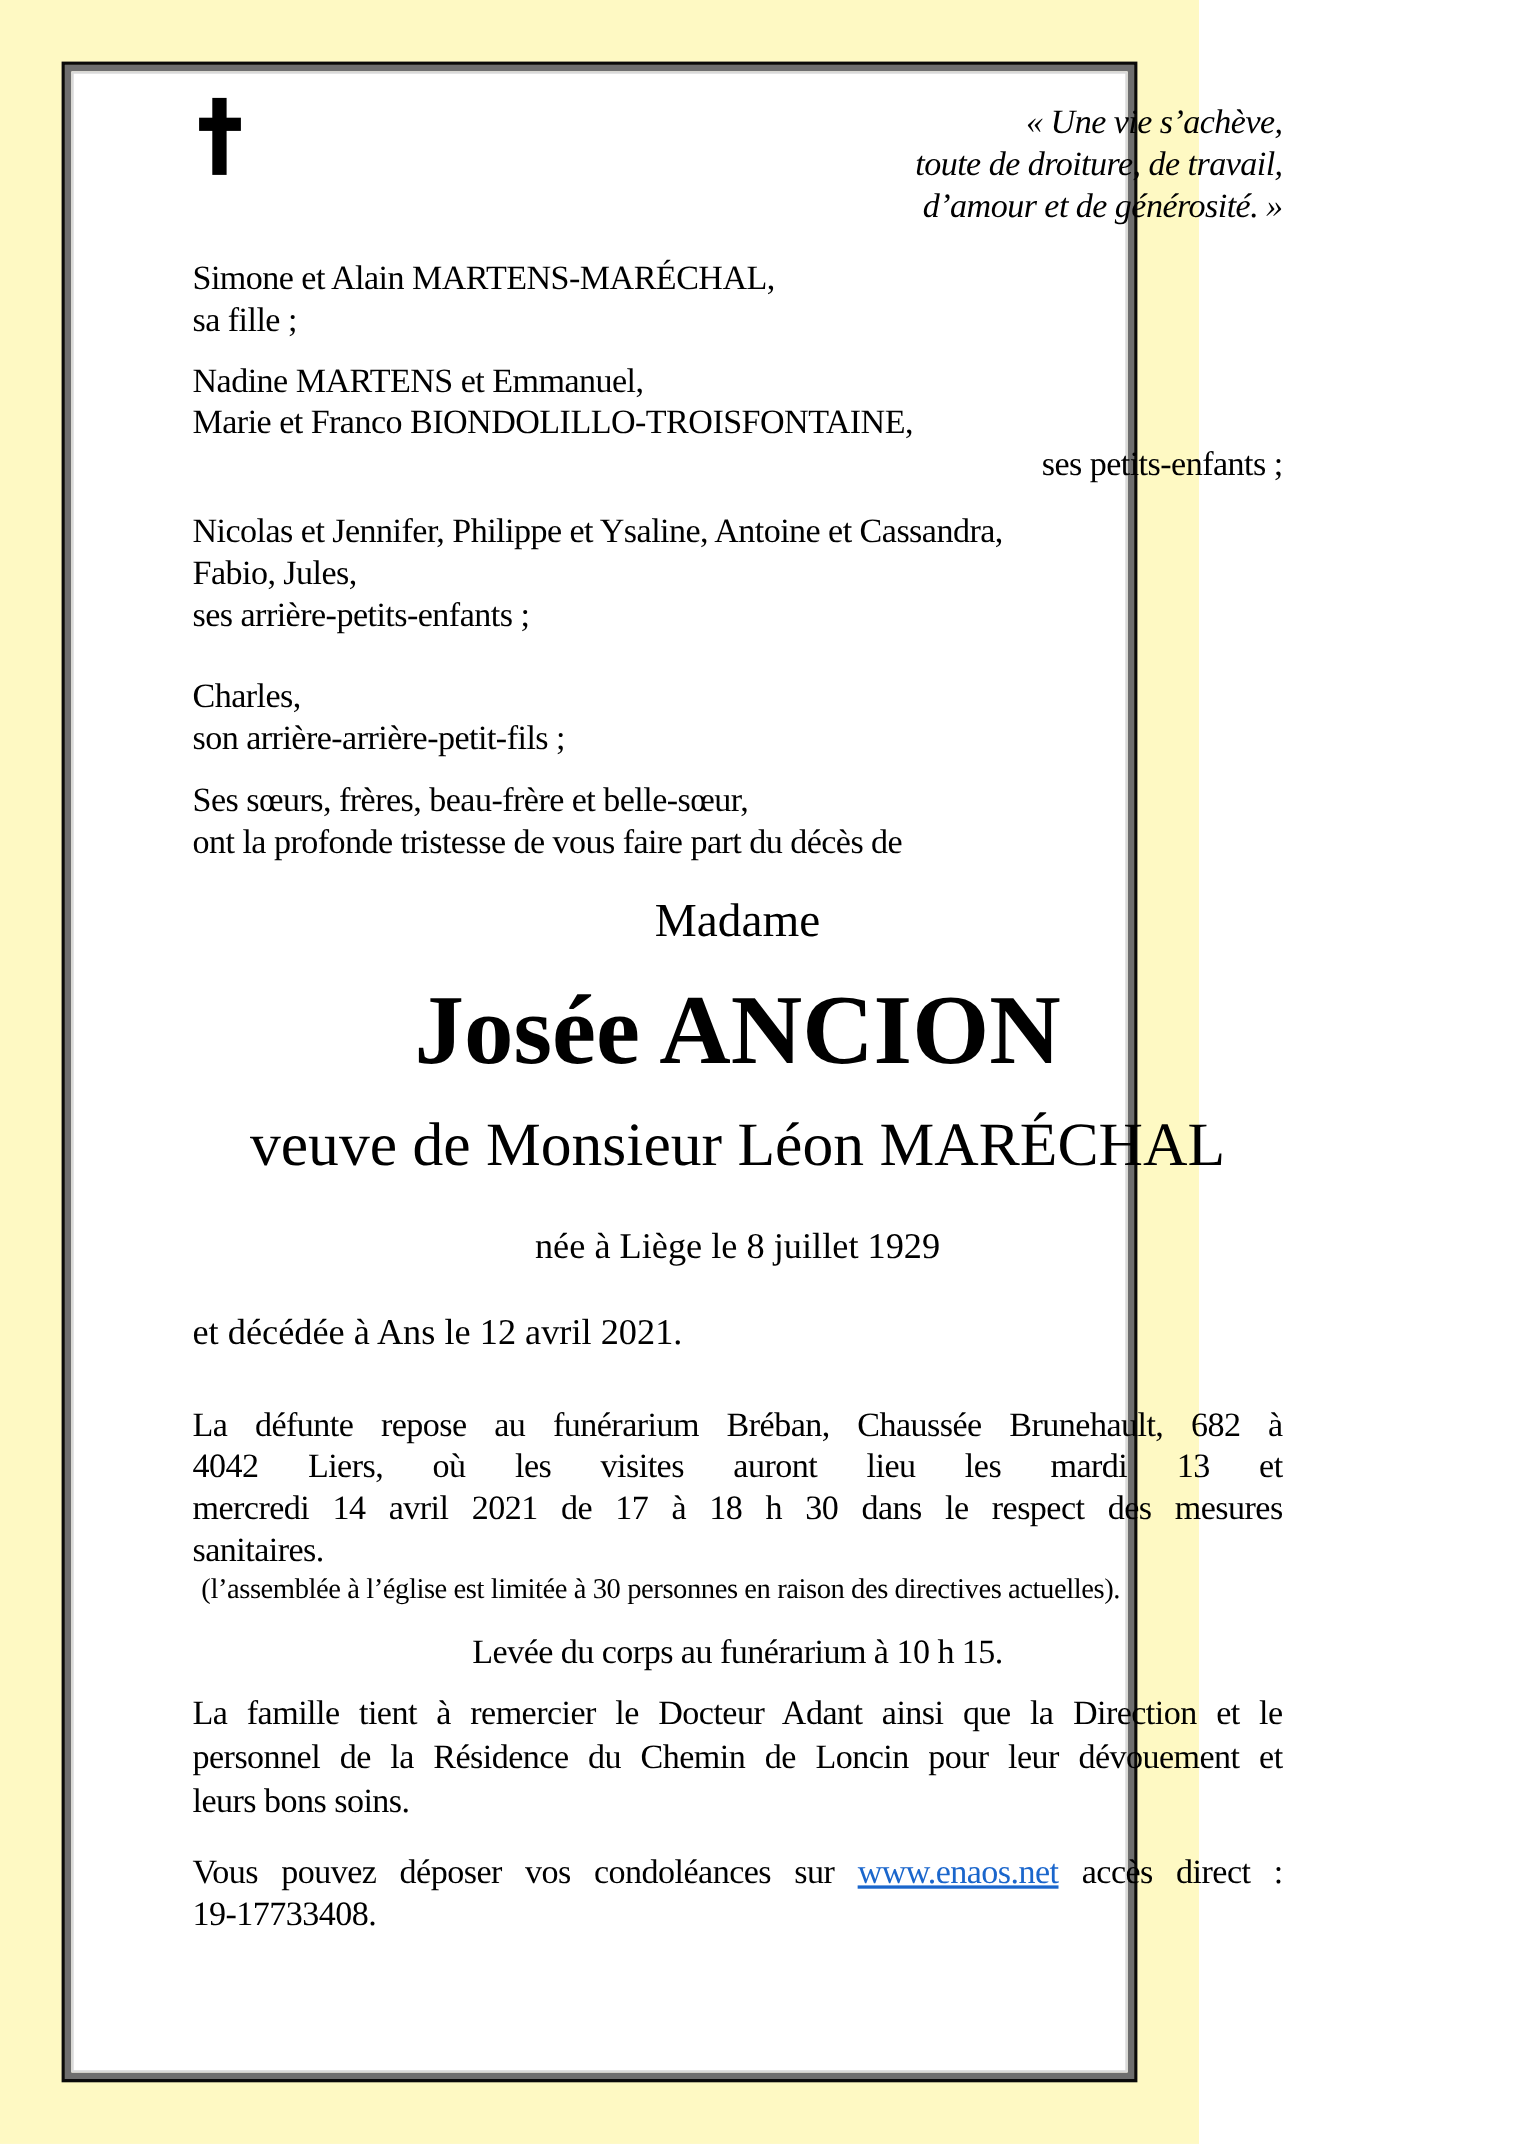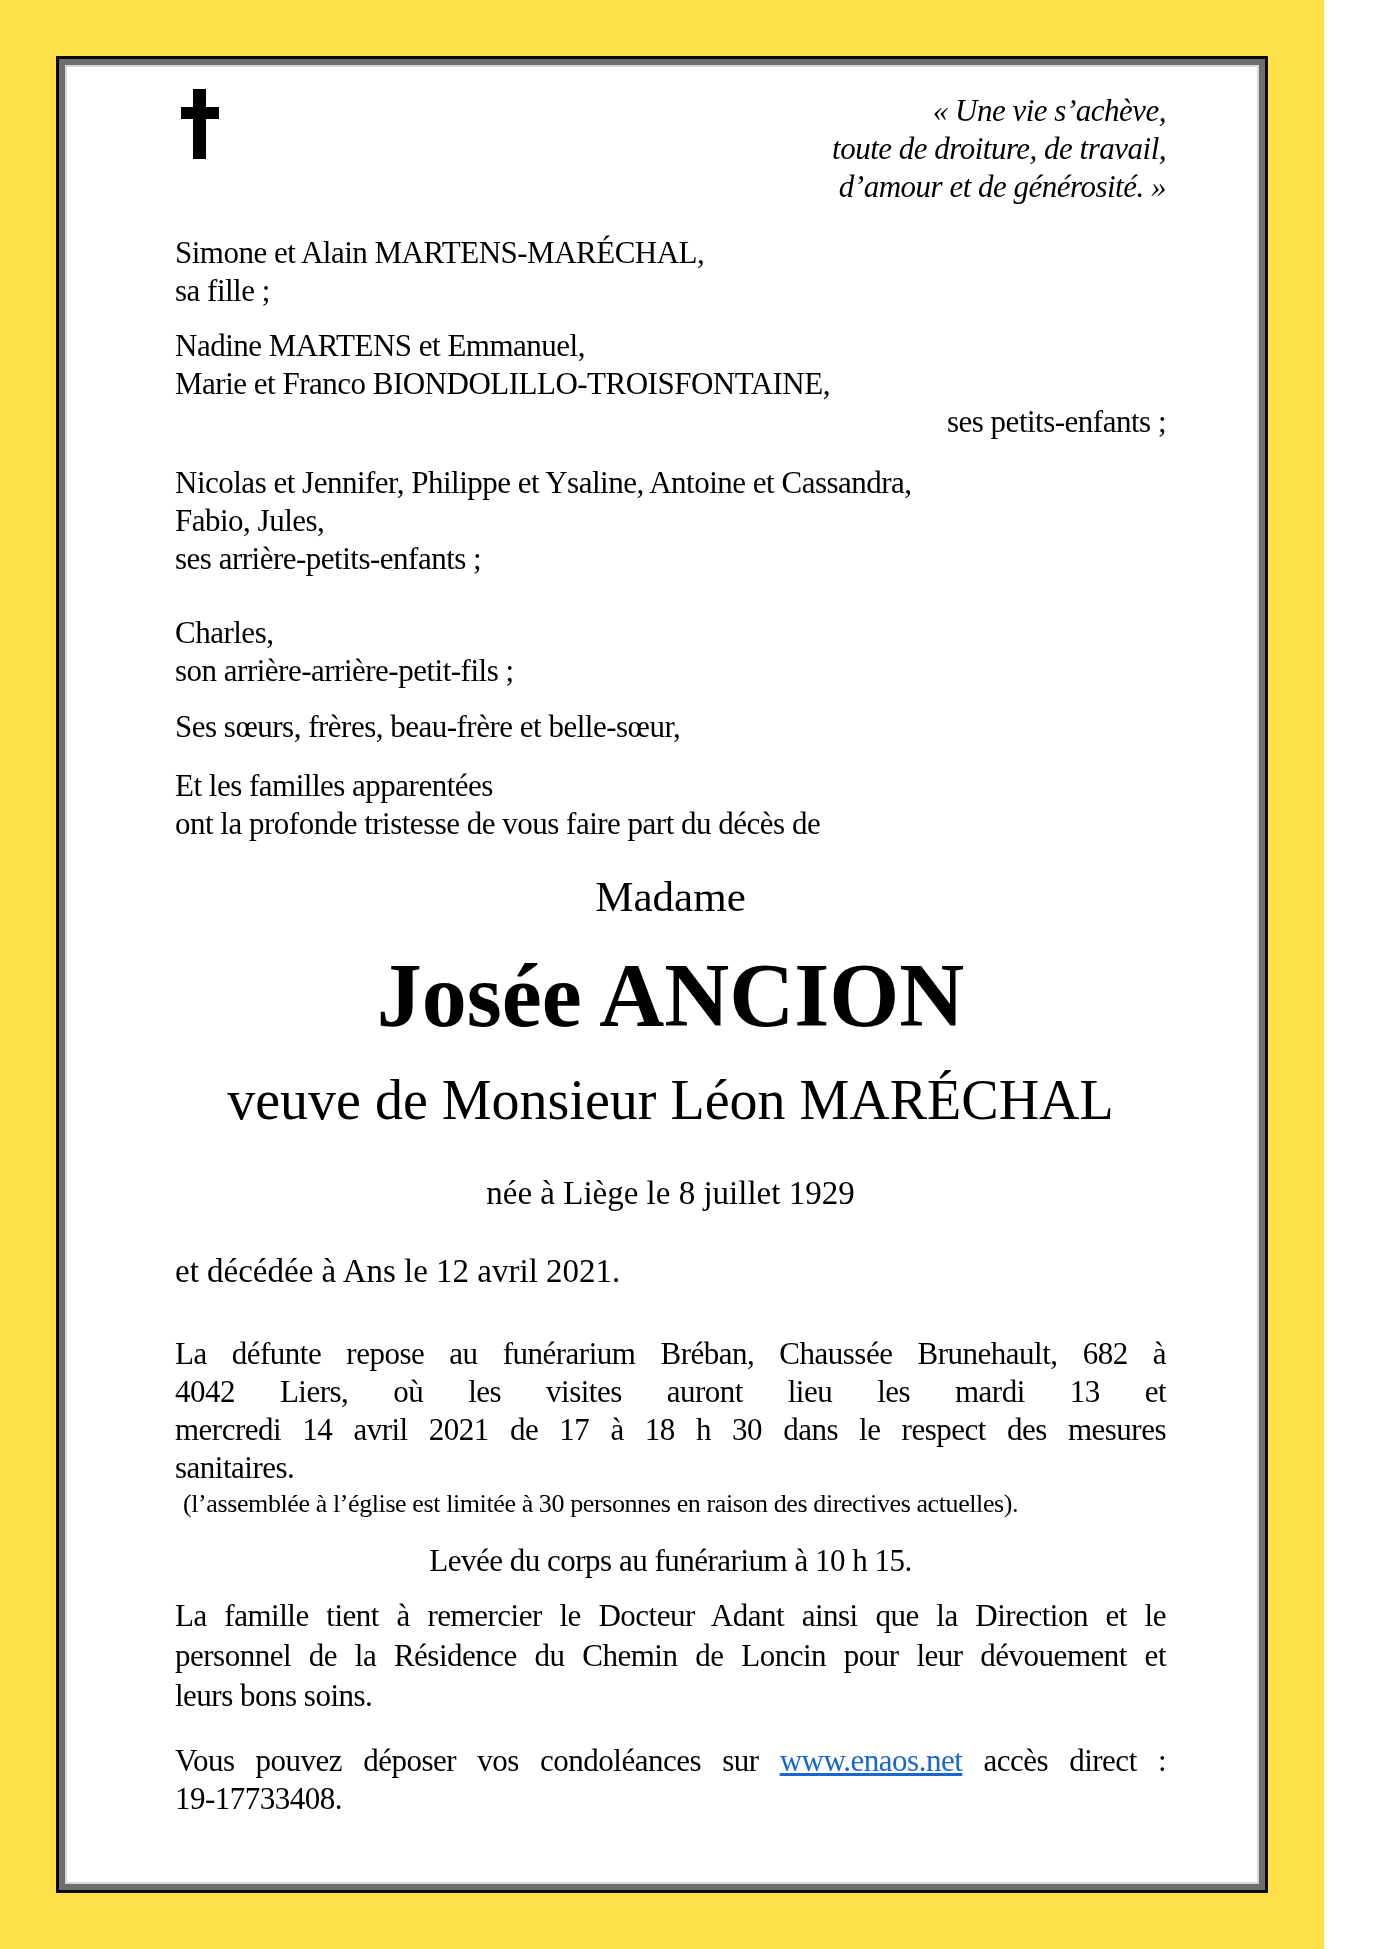--- a/index.html
+++ b/index.html
@@ -7,23 +7,23 @@
     padding: 0;
     width: 1378px;
     height: 1949px;
     background: #ffffff;
     font-family: "Liberation Serif", "DejaVu Serif", serif;
     color: #000000;
     overflow: hidden;
   }
   .page {
     position: relative;
-    width: 1324px;
+    width: 1090px;
     height: 1949px;
-    background: #fde047;
+    background: #fef9c3;
     text-decoration: underline;
   }
   
   .frame-outer {
     position: absolute;
     left: 56px; top: 56px; right: 56px; bottom: 56px;
     border: 3px solid #0a0a0a;
   }
   .frame-mid {
     position: absolute;
@@ -194,21 +194,20 @@
       </div>
     </div>
 
     <div class="row pair m-row4">
       <span>Charles,</span>
       <span>son arrière-arrière-petit-fils ;</span>
     </div>
 
     <div class="row m-sibl">Ses sœurs, frères, beau-frère et belle-sœur,</div>
 
-    <div class="row m-rel">Et les familles apparentées</div>
 
     <div class="row m-ann">ont la profonde tristesse de vous faire part du décès de</div>
 
     <div class="title-madame">Madame</div>
 
     <div class="deceased-name">Josée ANCION</div>
 
     <div class="widow-line">veuve de Monsieur Léon MARÉCHAL</div>
 
     <div class="birth-line">née à Liège le 8 juillet 1929</div>

